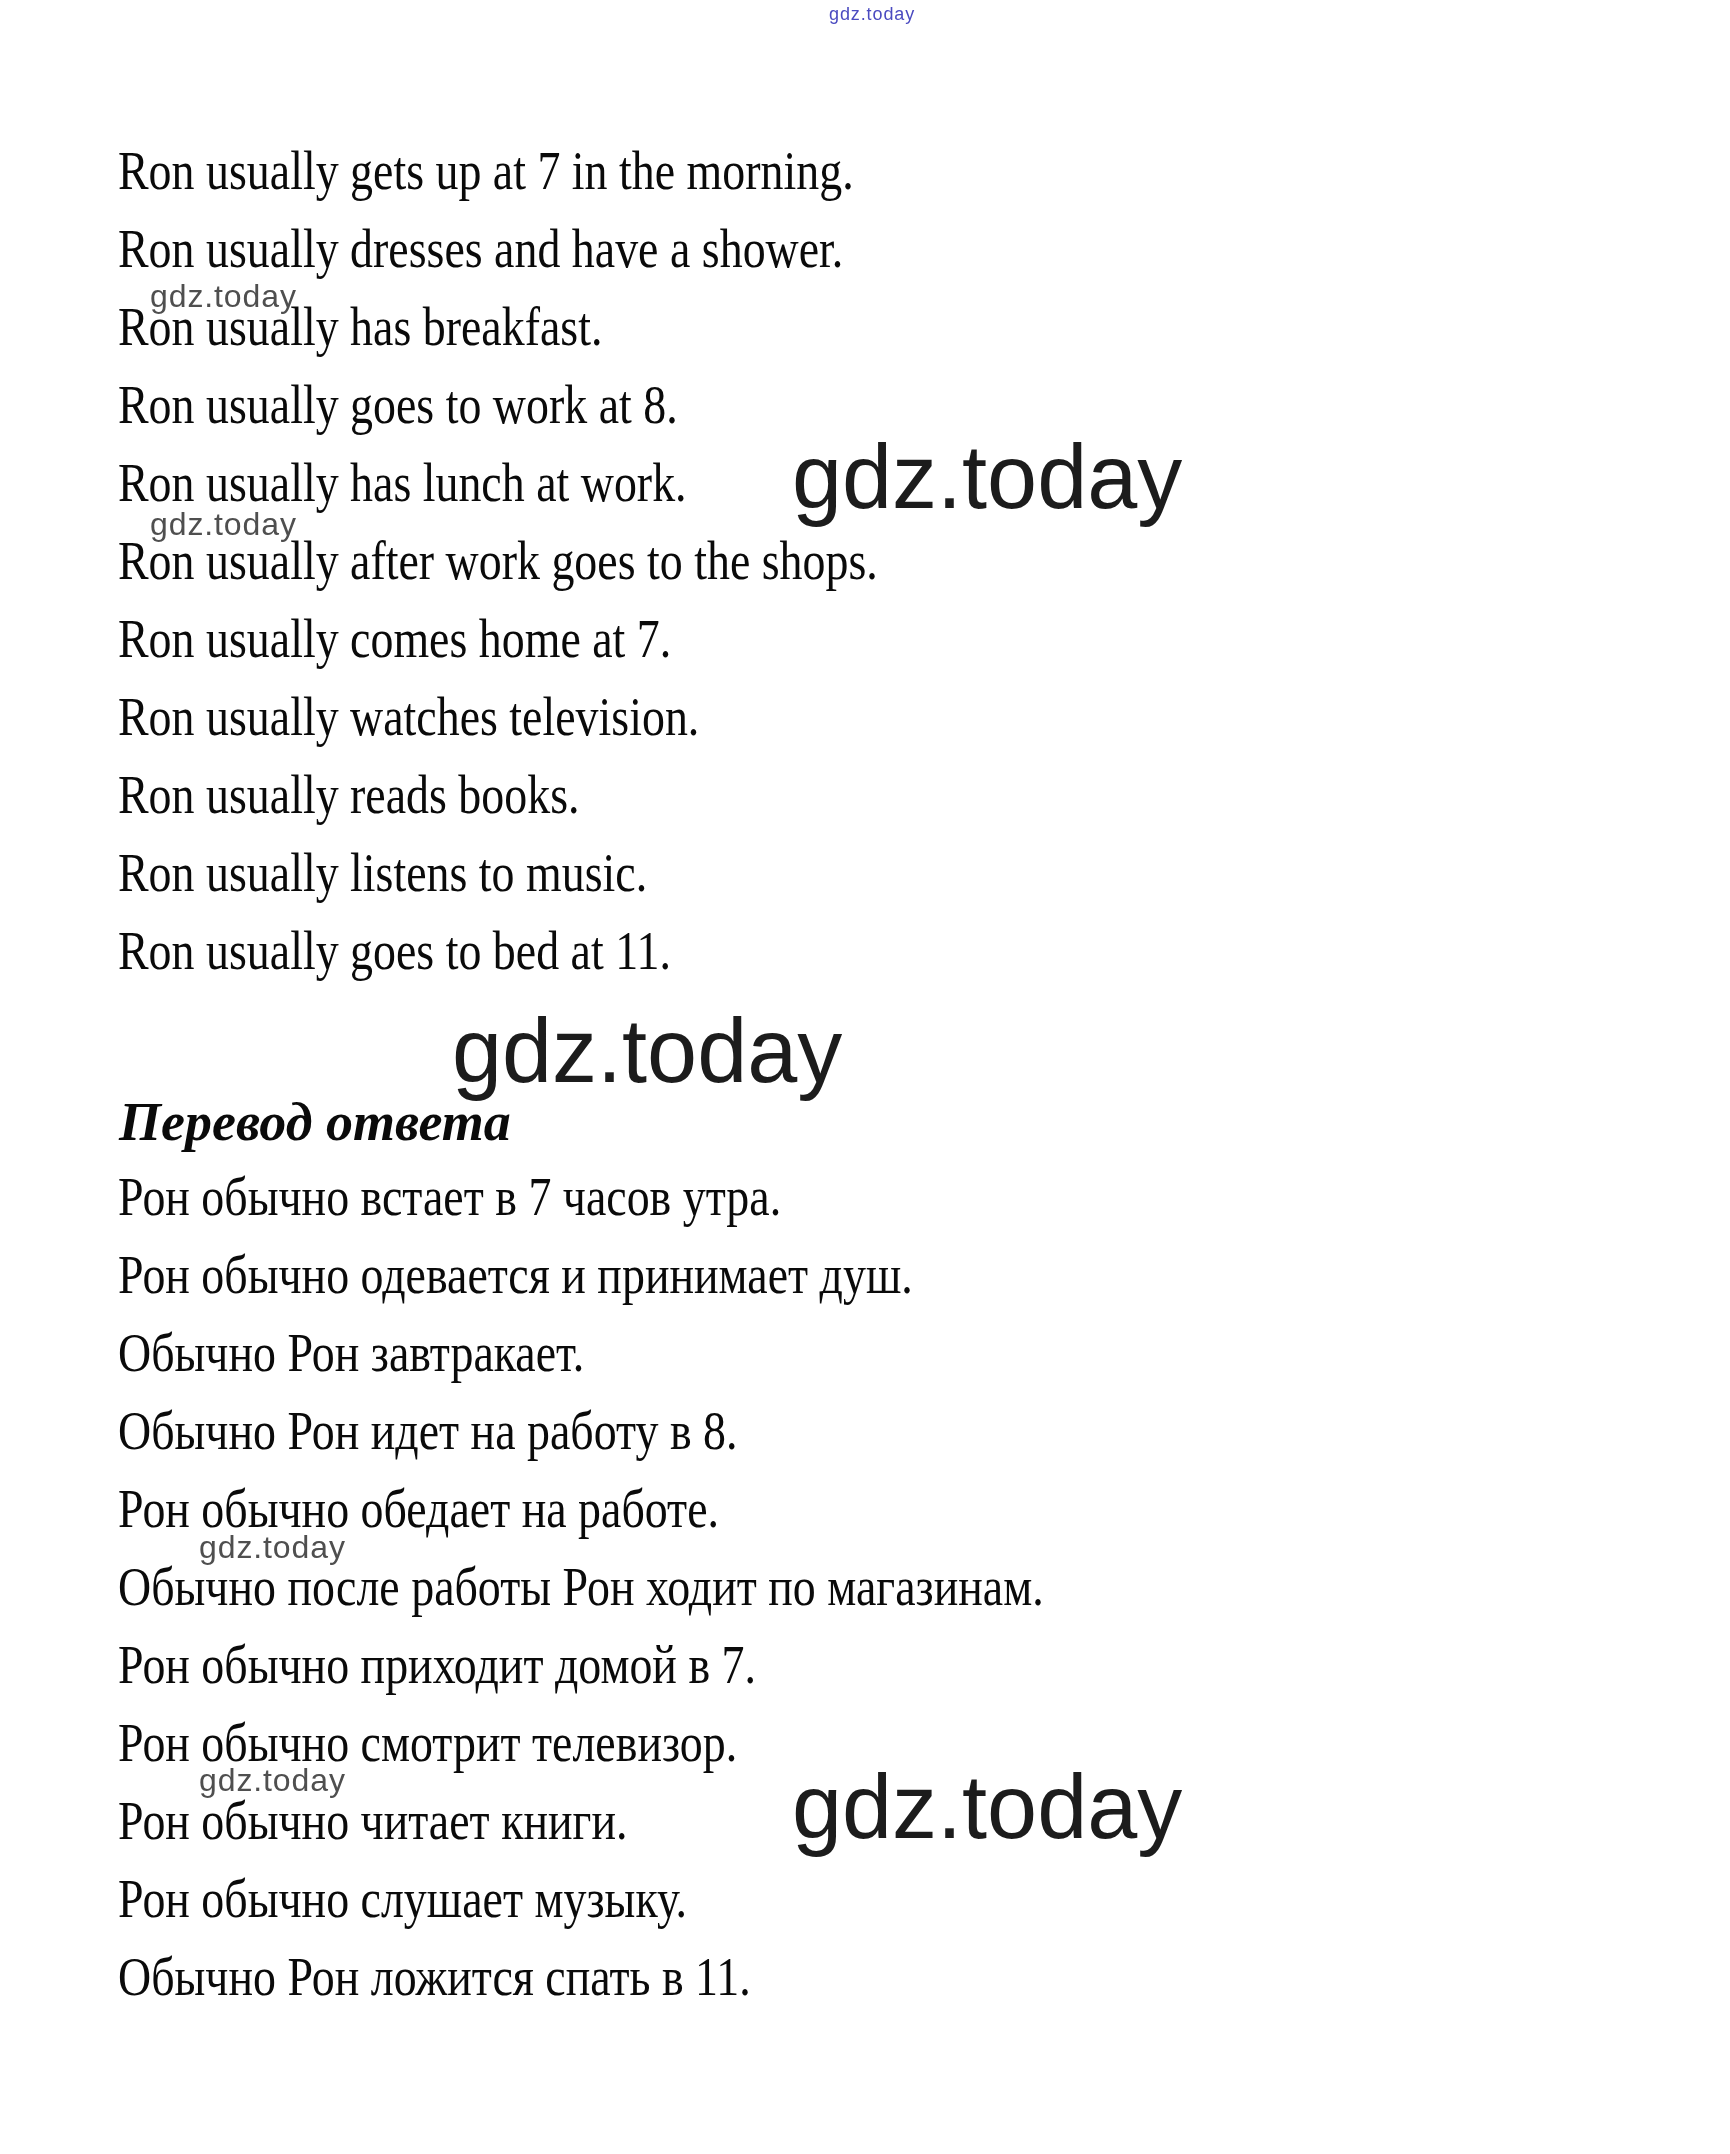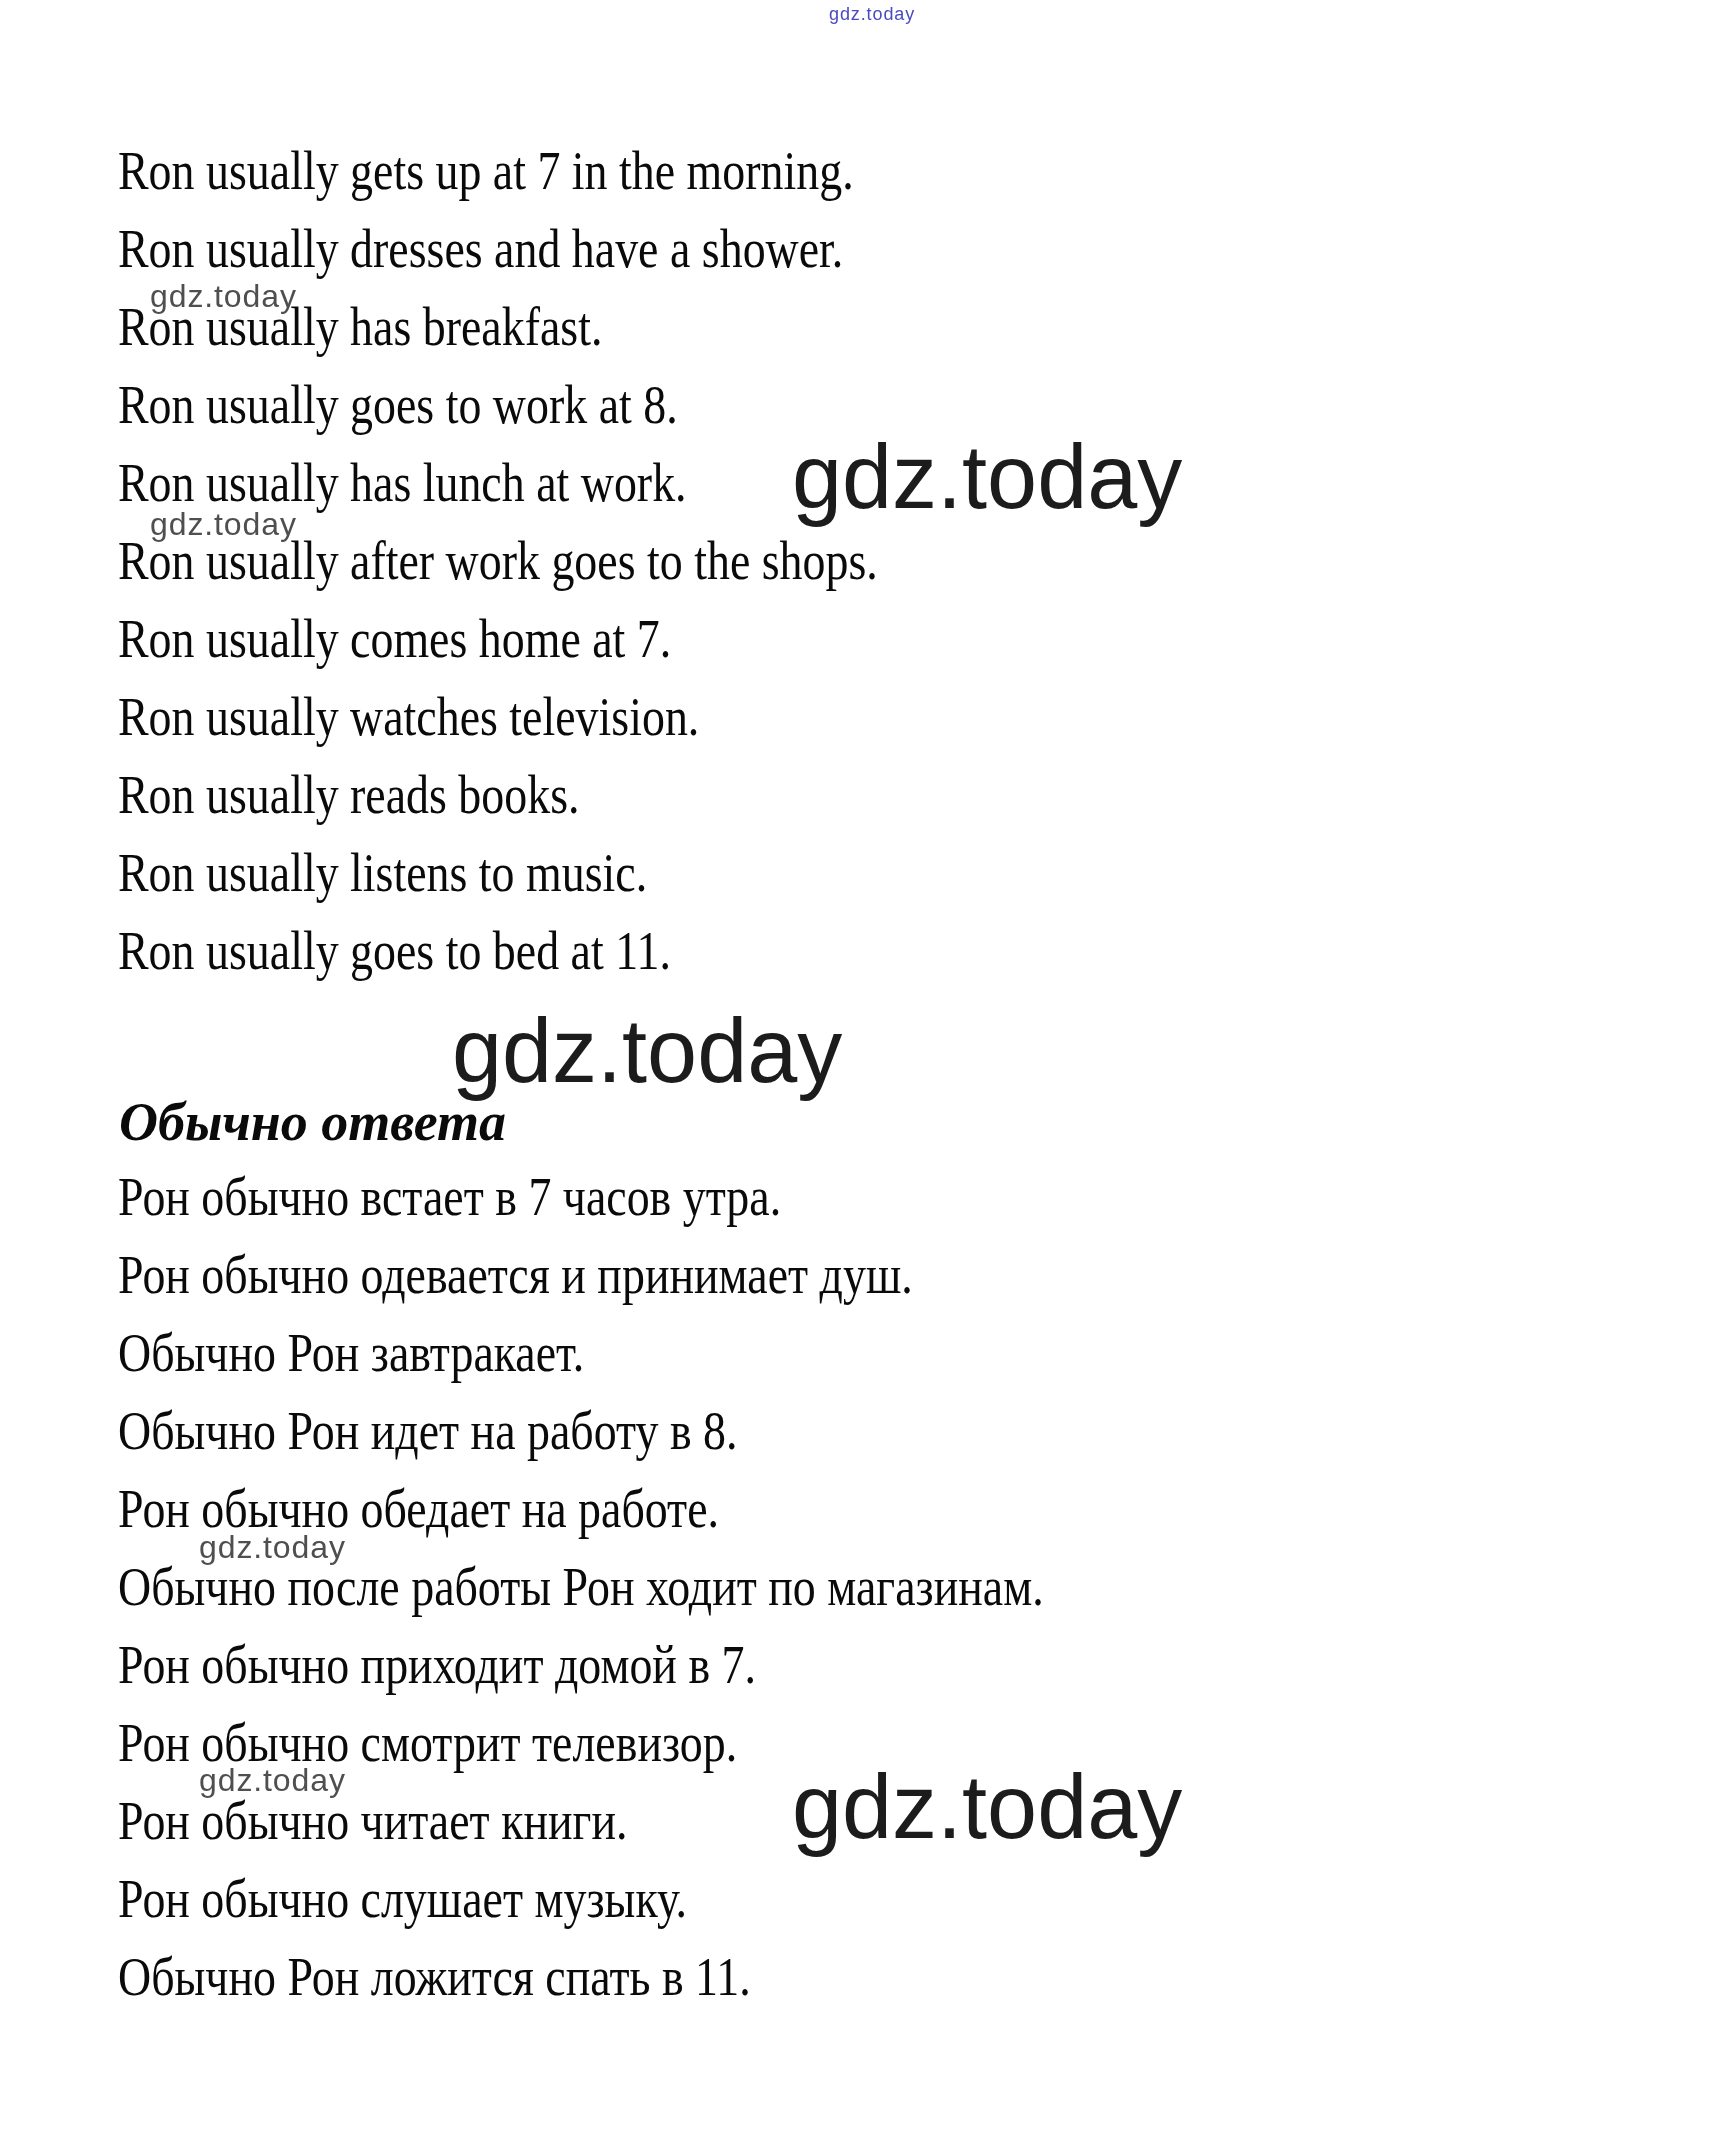--- a/index.html
+++ b/index.html
@@ -73,21 +73,21 @@
     <p>Ron usually goes to work at 8.</p>
     <p>Ron usually has lunch at work.</p>
     <p>Ron usually after work goes to the shops.</p>
     <p>Ron usually comes home at 7.</p>
     <p>Ron usually watches television.</p>
     <p>Ron usually reads books.</p>
     <p>Ron usually listens to music.</p>
     <p>Ron usually goes to bed at 11.</p>
   </div>
 
-  <h2 class="heading">Обычно ответа</h2>
+  <h2 class="heading">Перевод ответа</h2>
 
   <div class="text-block ru-block">
     <p>Рон обычно встает в 7 часов утра.</p>
     <p>Рон обычно одевается и принимает душ.</p>
     <p>Обычно Рон завтракает.</p>
     <p>Обычно Рон идет на работу в 8.</p>
     <p>Рон обычно обедает на работе.</p>
     <p>Обычно после работы Рон ходит по магазинам.</p>
     <p>Рон обычно приходит домой в 7.</p>
     <p>Рон обычно смотрит телевизор.</p>

